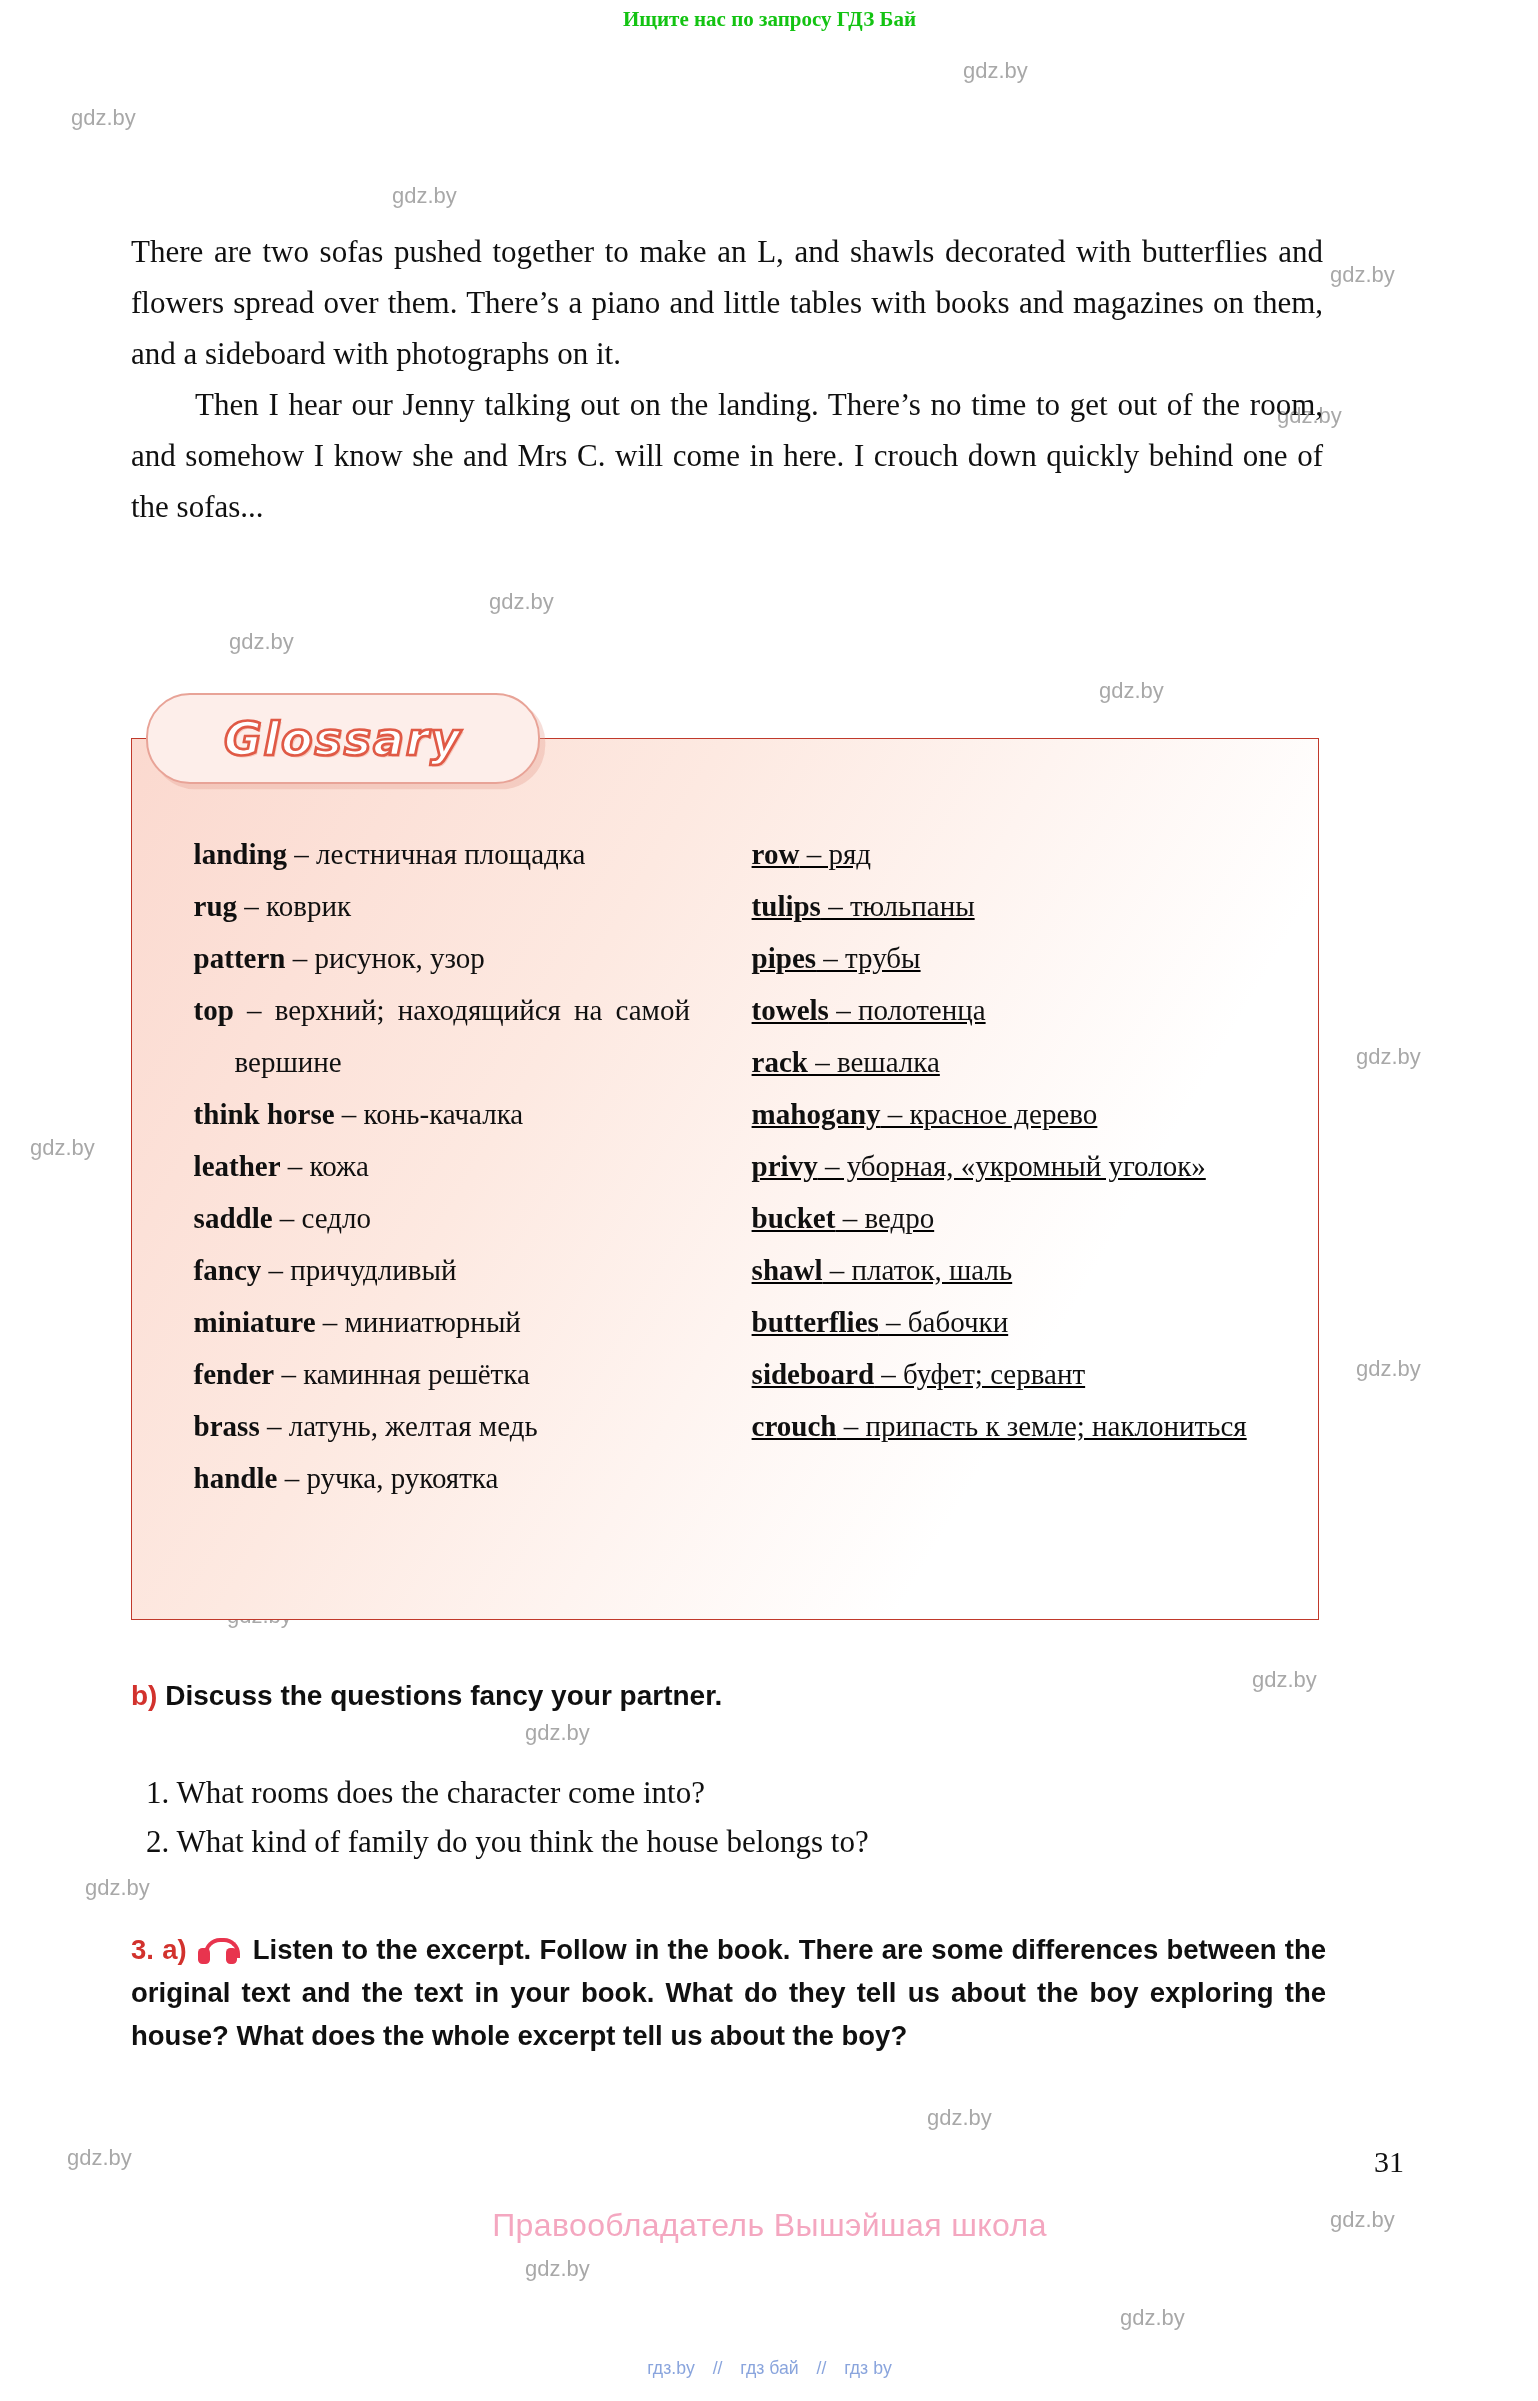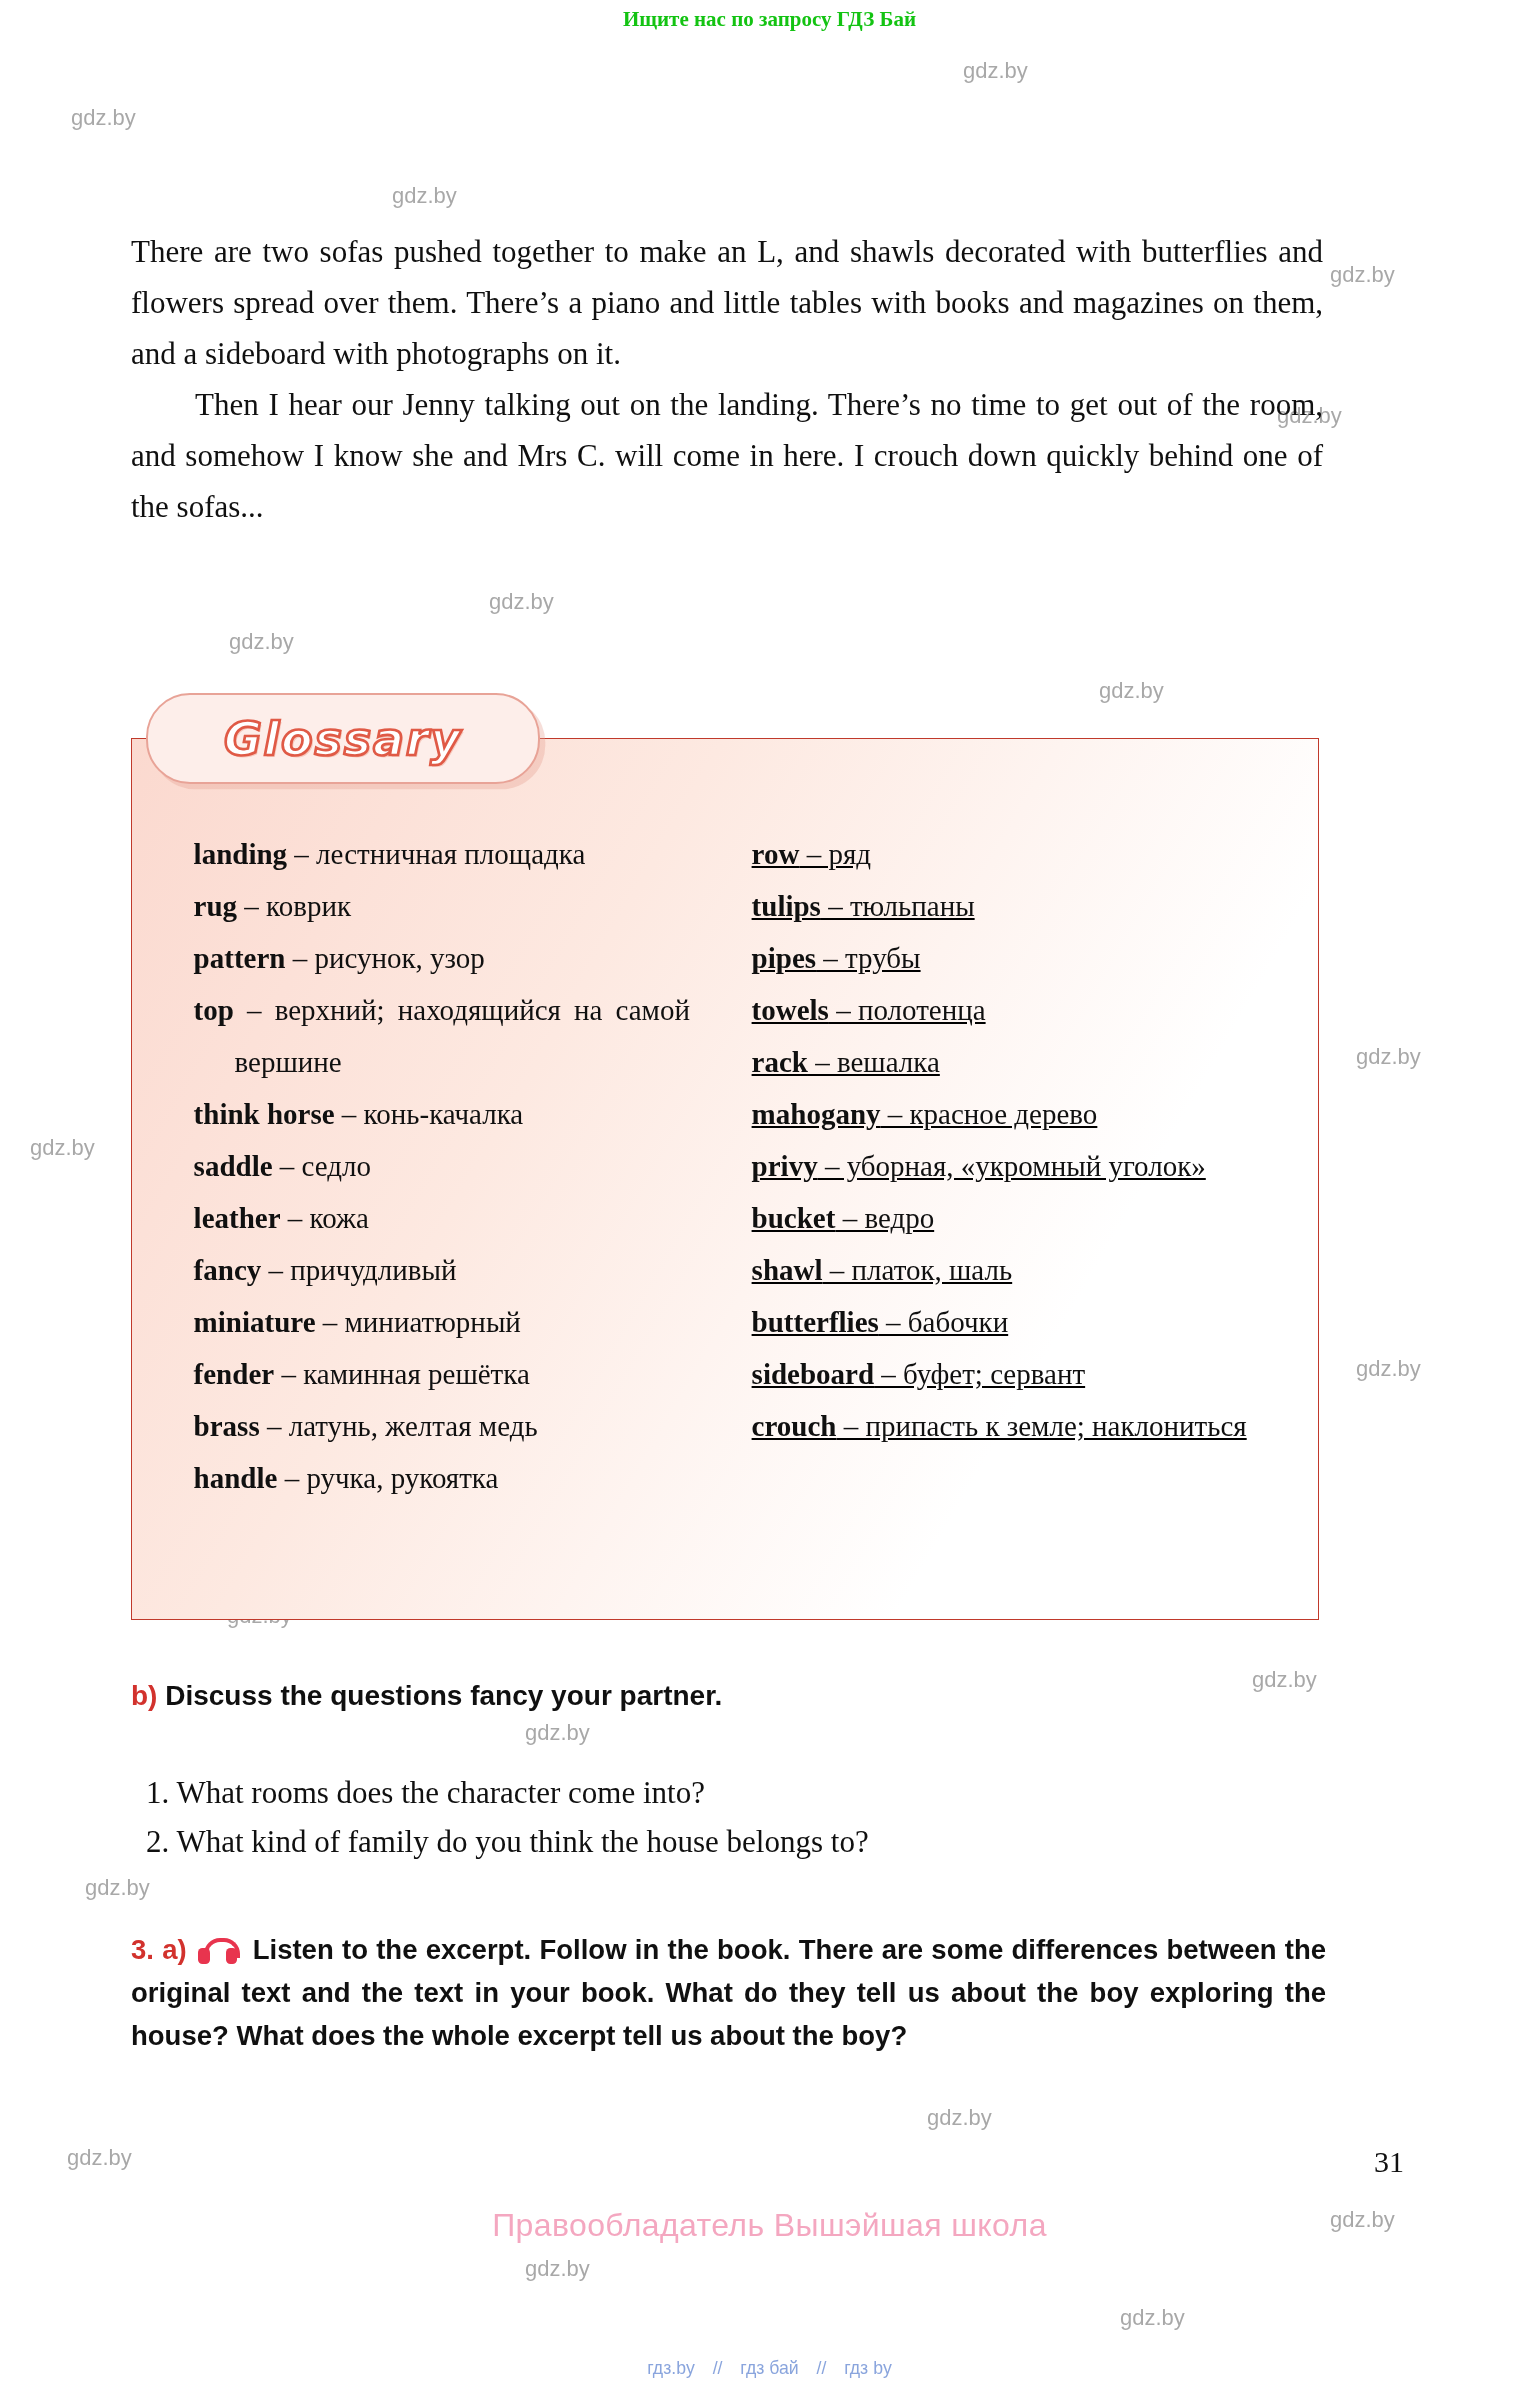--- a/index.html
+++ b/index.html
@@ -250,22 +250,22 @@
   </div>
 
   <div class="glossary-box">
     <div class="gl-cols">
       <div class="gl-col left" id="gl-left">
           <div class="gl-item"><b>landing</b><span> – лестничная площадка</span></div>
           <div class="gl-item"><b>rug</b><span> – коврик</span></div>
           <div class="gl-item"><b>pattern</b><span> – рисунок, узор</span></div>
           <div class="gl-item"><b>top</b><span> – верхний; находящийся на самой вершине</span></div>
           <div class="gl-item"><b>think horse</b><span> – конь-качалка</span></div>
+          <div class="gl-item"><b>leather</b><span> – кожа</span></div>
           <div class="gl-item"><b>saddle</b><span> – седло</span></div>
-          <div class="gl-item"><b>leather</b><span> – кожа</span></div>
           <div class="gl-item"><b>fancy</b><span> – причудливый</span></div>
           <div class="gl-item"><b>miniature</b><span> – миниатюрный</span></div>
           <div class="gl-item"><b>fender</b><span> – каминная решётка</span></div>
           <div class="gl-item"><b>brass</b><span> –   латунь,   желтая медь</span></div>
           <div class="gl-item"><b>handle</b><span> – ручка, рукоятка</span></div>
         </div>
       <div class="gl-col right" id="gl-right">
           <div class="gl-item"><b>row</b><span> – ряд</span></div>
           <div class="gl-item"><b>tulips</b><span> – тюльпаны</span></div>
           <div class="gl-item"><b>pipes</b><span> – трубы</span></div>

